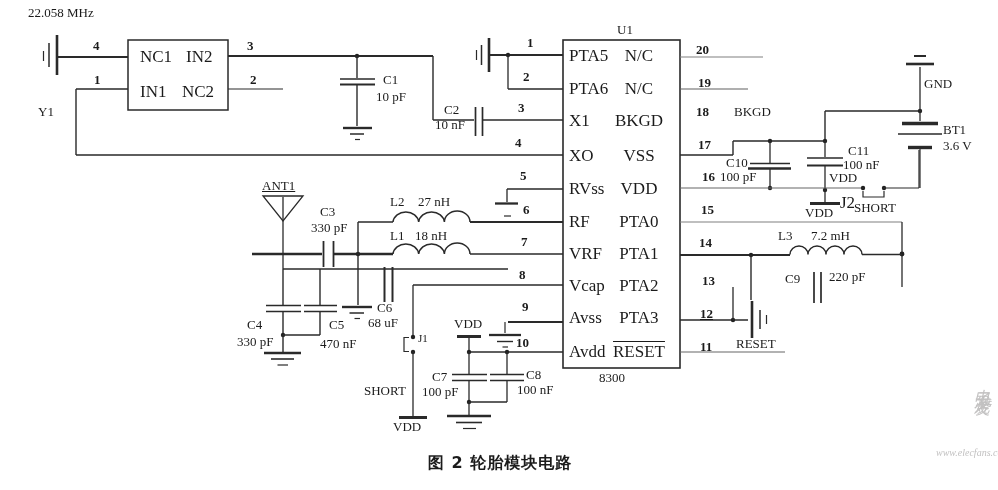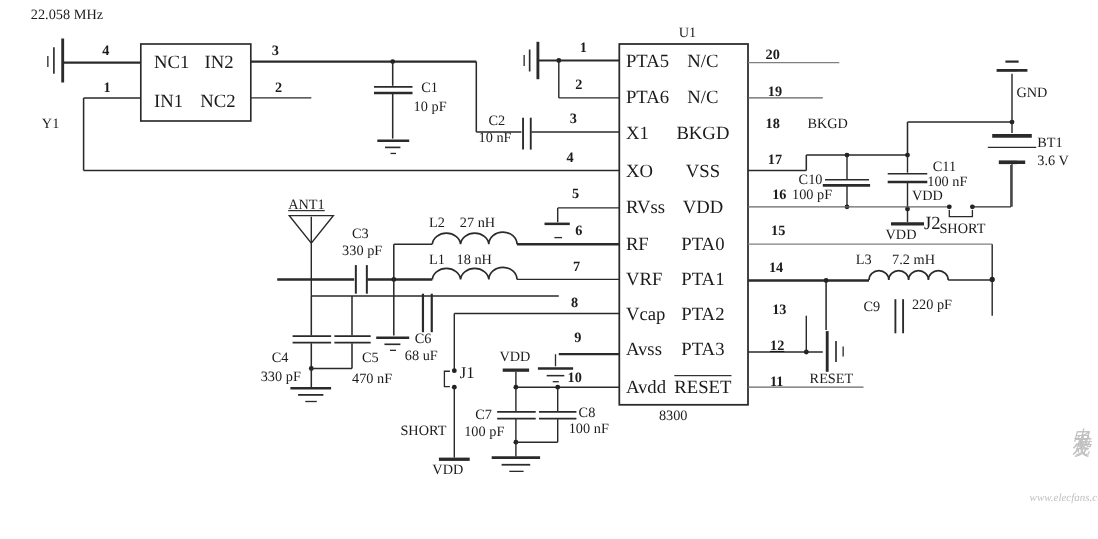--- a/index.html
+++ b/index.html
@@ -280,24 +280,25 @@
   <span class="lb" style="left:390px;top:195px;">L2</span>
   <span class="lb" style="left:418px;top:195px;">27 nH</span>
   <span class="lb" style="left:390px;top:229px;">L1</span>
   <span class="lb" style="left:415px;top:229px;">18 nH</span>
   <span class="lb" style="left:247px;top:318px;">C4</span>
   <span class="lb" style="left:237px;top:335px;">330 pF</span>
   <span class="lb" style="left:329px;top:318px;">C5</span>
   <span class="lb" style="left:320px;top:337px;">470 nF</span>
   <span class="lb" style="left:377px;top:301px;">C6</span>
   <span class="lb" style="left:368px;top:316px;">68 uF</span>
-  <span class="lb" style="left:418px;top:333px;font-size:15px;">J1</span>
+  <span class="lb" style="left:418px;top:333px;font-size:11px;">J1</span>
   <span class="lb" style="left:364px;top:384px;">SHORT</span>
   <span class="lb" style="left:393px;top:420px;">VDD</span>
   <span class="lb" style="left:454px;top:317px;">VDD</span>
   <span class="lb" style="left:432px;top:370px;">C7</span>
   <span class="lb" style="left:422px;top:385px;">100 pF</span>
   <span class="lb" style="left:526px;top:368px;">C8</span>
   <span class="lb" style="left:517px;top:383px;">100 nF</span>
 
+  <span class="lb cap" style="left:403px;top:455px;width:194px;text-align:center;">图 2 轮胎模块电路</span>
   <span class="wm wm-cn">电子发烧友</span>
   <span class="wm wm-url">www.elecfans.com</span>
 </div>
 
 </body></html>

